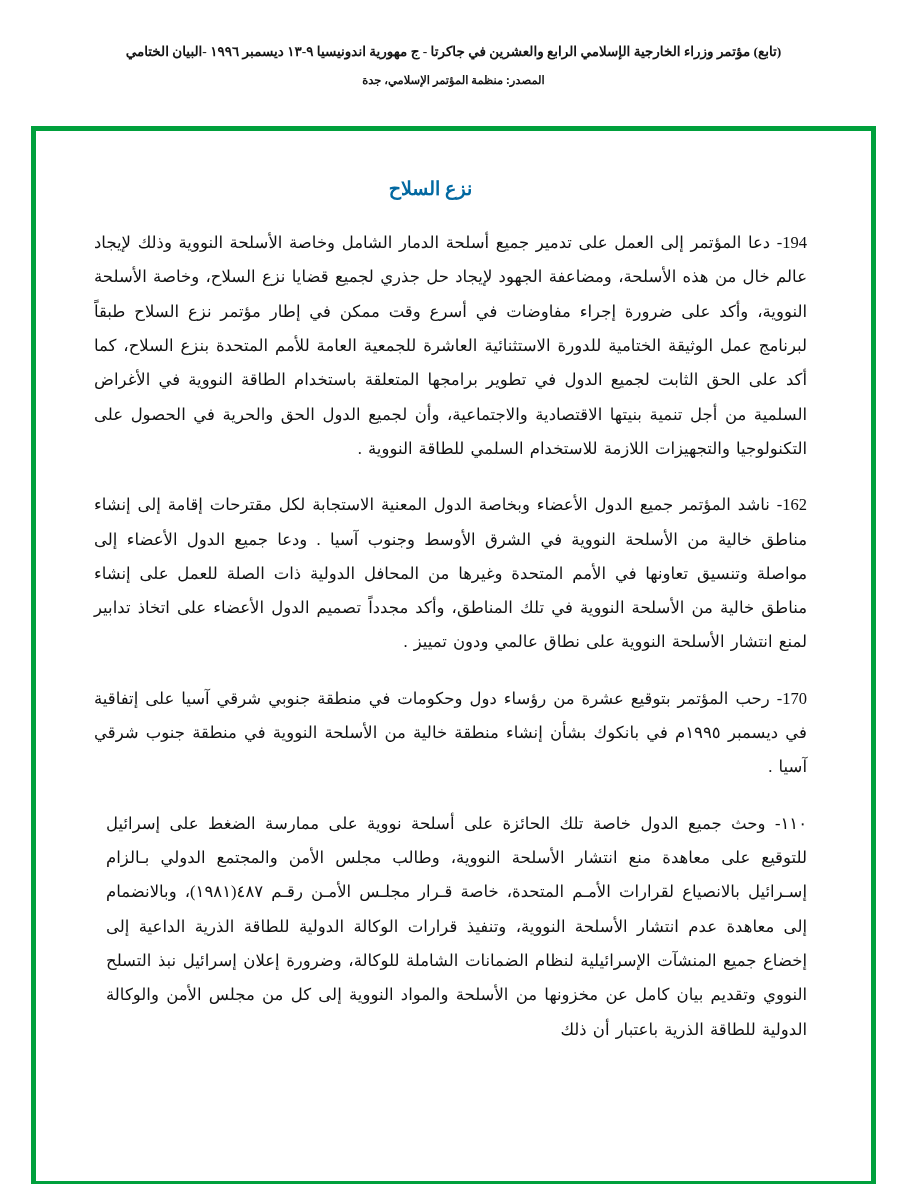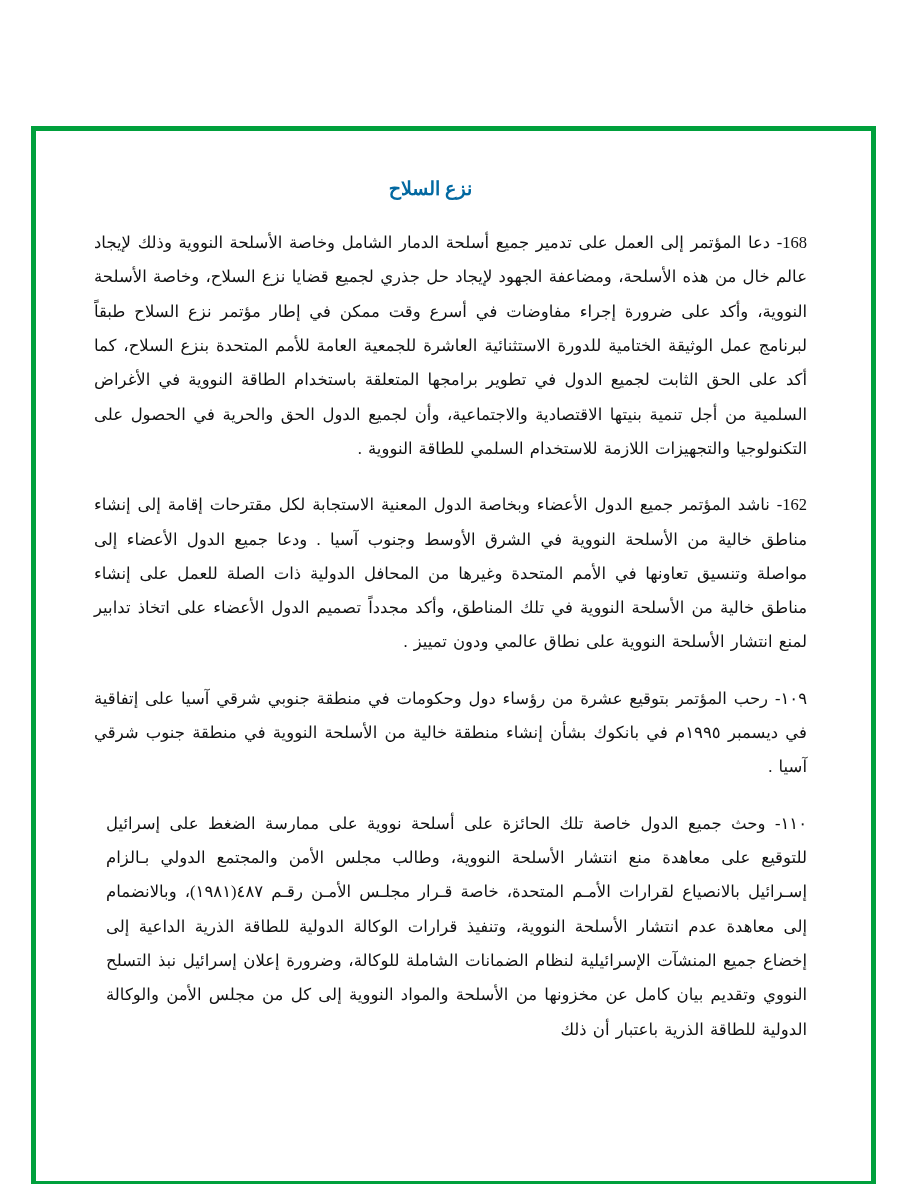--- a/index.html
+++ b/index.html
@@ -93,38 +93,42 @@
   }
   .para .dash {
     letter-spacing: 0px;
   }
 </style>
 </head>
 <body>
 
 <div class="page">
 
+  <div class="doc-header">
+    <div class="header-line">(تابع) مؤتمر وزراء الخارجية الإسلامي الرابع والعشرين في جاكرتا - ج مهورية اندونيسيا ٩-١٣ ديسمبر ١٩٩٦ -البيان الختامي</div>
+    <div class="header-source">المصدر: منظمة المؤتمر الإسلامي، جدة</div>
+  </div>
 
   <div class="frame">
     <div class="frame-inner">
 
       <div class="section-title">نزع السلاح</div>
 
       <p class="para">
-        <span class="num">168</span><span class="dash">-</span>
+        <span class="num">194</span><span class="dash">-</span>
         <span>دعا المؤتمر إلى العمل على تدمير جميع أسلحة الدمار الشامل وخاصة الأسلحة النووية وذلك لإيجاد عالم خال من هذه الأسلحة، ومضاعفة الجهود لإيجاد حل جذري لجميع قضايا نزع السلاح، وخاصة الأسلحة النووية، وأكد على ضرورة إجراء مفاوضات في أسرع وقت ممكن في إطار مؤتمر نزع السلاح طبقاً لبرنامج عمل الوثيقة الختامية للدورة الاستثنائية العاشرة للجمعية العامة للأمم المتحدة بنزع السلاح، كما أكد على الحق الثابت لجميع الدول في تطوير برامجها المتعلقة باستخدام الطاقة النووية في الأغراض السلمية من أجل تنمية بنيتها الاقتصادية والاجتماعية، وأن لجميع الدول الحق والحرية في الحصول على التكنولوجيا والتجهيزات اللازمة للاستخدام السلمي للطاقة النووية .</span>
       </p>
 
       <p class="para">
         <span class="num">162</span><span class="dash">-</span>
         <span>ناشد المؤتمر جميع الدول الأعضاء وبخاصة الدول المعنية الاستجابة لكل مقترحات إقامة إلى إنشاء مناطق خالية من الأسلحة النووية في الشرق الأوسط وجنوب آسيا . ودعا جميع الدول الأعضاء إلى مواصلة وتنسيق تعاونها في الأمم المتحدة وغيرها من المحافل الدولية ذات الصلة للعمل على إنشاء مناطق خالية من الأسلحة النووية في تلك المناطق، وأكد مجدداً تصميم الدول الأعضاء على اتخاذ تدابير لمنع انتشار الأسلحة النووية على نطاق عالمي ودون تمييز .</span>
       </p>
 
       <p class="para">
-        <span class="num">١٠٩</span><span class="dash">-</span>
+        <span class="num">170</span><span class="dash">-</span>
         <span>رحب المؤتمر بتوقيع عشرة من رؤساء دول وحكومات في منطقة جنوبي شرقي آسيا على إتفاقية في ديسمبر ١٩٩٥م في بانكوك بشأن إنشاء منطقة خالية من الأسلحة النووية في منطقة جنوب شرقي آسيا .</span>
       </p>
 
       <p class="para">
         <span class="num">١١٠</span><span class="dash">-</span>
         <span>وحث جميع الدول خاصة تلك الحائزة على أسلحة نووية على ممارسة الضغط على إسرائيل للتوقيع على معاهدة منع انتشار الأسلحة النووية، وطالب مجلس الأمن والمجتمع الدولي بـالزام إسـرائيل بالانصياع لقرارات الأمـم المتحدة، خاصة قـرار مجلـس الأمـن رقـم ٤٨٧(١٩٨١)، وبالانضمام إلى معاهدة عدم انتشار الأسلحة النووية، وتنفيذ قرارات الوكالة الدولية للطاقة الذرية الداعية إلى إخضاع جميع المنشآت الإسرائيلية لنظام الضمانات الشاملة للوكالة، وضرورة إعلان إسرائيل نبذ التسلح النووي وتقديم بيان كامل عن مخزونها من الأسلحة والمواد النووية إلى كل من مجلس الأمن والوكالة الدولية للطاقة الذرية باعتبار أن ذلك</span>
       </p>
 
     </div>
   </div>

